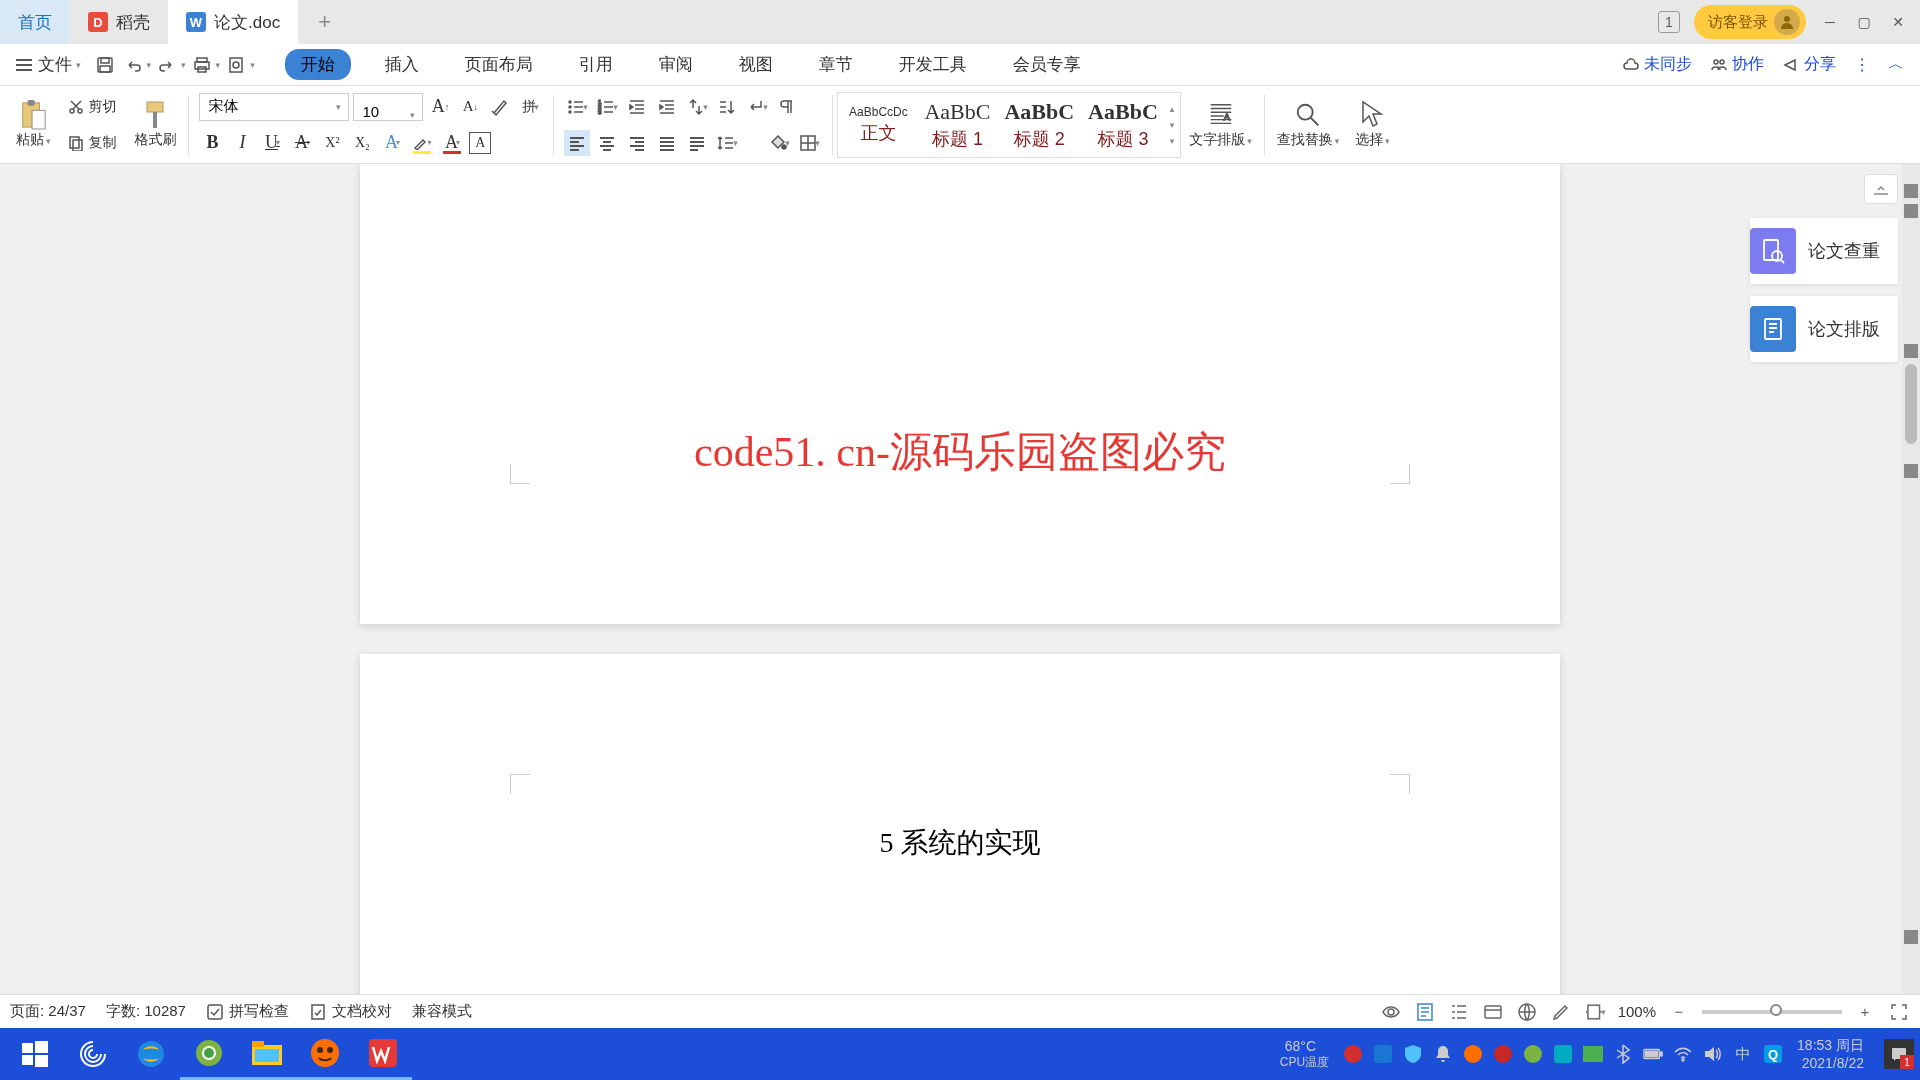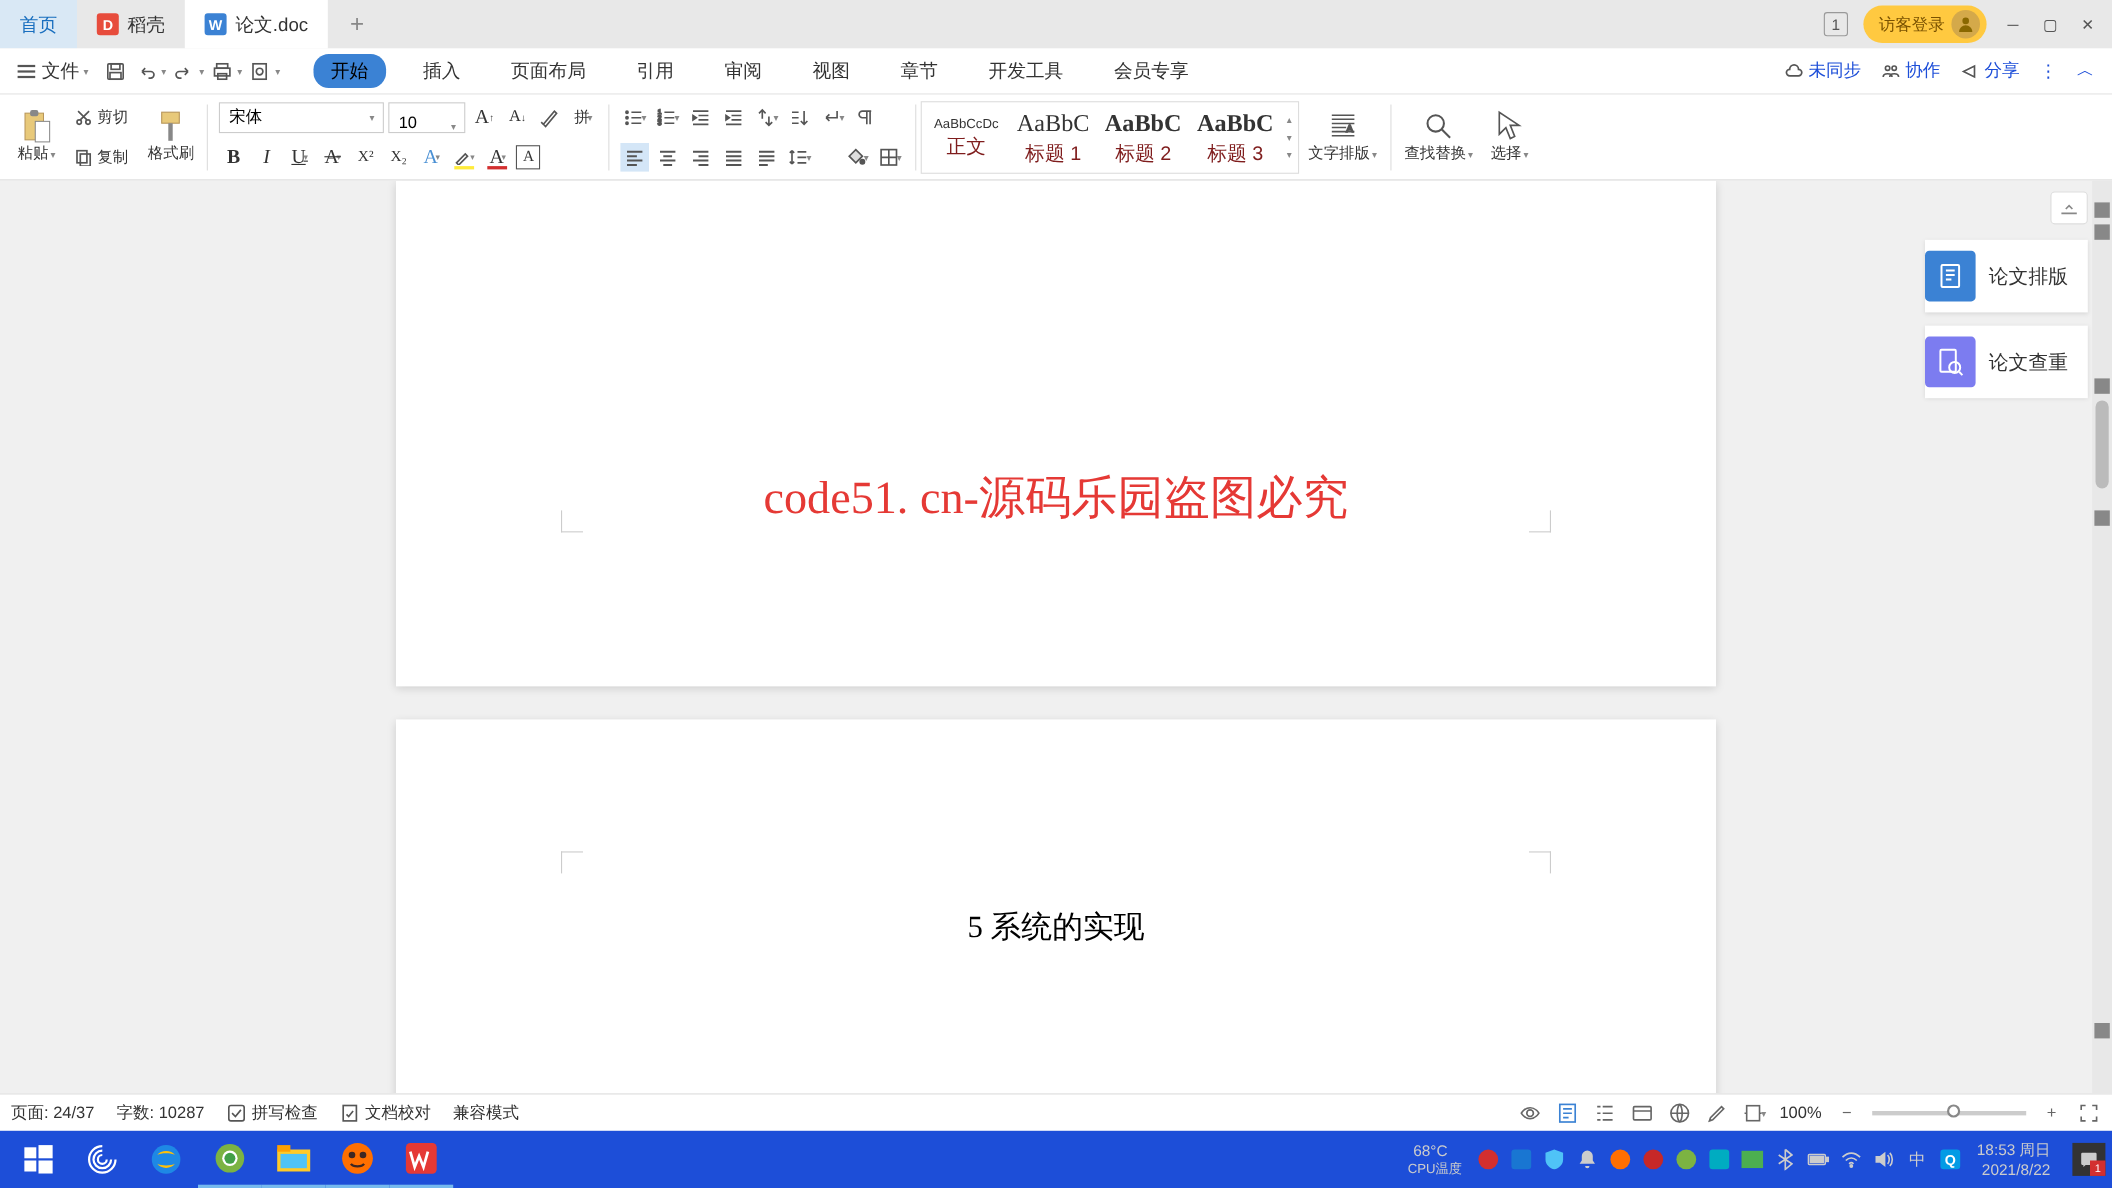--- a/index.html
+++ b/index.html
@@ -547,37 +547,37 @@
     <div class="page-heading">5  系统的实现</div>
   </div>
 
   <div class="side-panel">
     <div class="side-toggle">
         <svg width="18" height="14" viewBox="0 0 18 14" fill="none" stroke="#888" stroke-width="1.5">
           <path d="M2 12h14M6 8l3-3 3 3"></path>
         </svg>
       </div>
     <div class="side-item">
-      <div class="side-item-icon blue">
-          <svg width="26" height="26" viewBox="0 0 26 26" fill="none" stroke="#fff" stroke-width="1.8">
-            <rect x="5" y="3" width="16" height="20" rx="1"></rect>
-            <path d="M9 8h8M9 12h8M9 16h5"></path>
-          </svg>
-        </div>
-      <div class="side-item-label">论文排版</div>
-    </div>
-    <div class="side-item">
       <div class="side-item-icon purple">
           <svg width="26" height="26" viewBox="0 0 26 26" fill="none" stroke="#fff" stroke-width="1.8">
             <rect x="4" y="2" width="14" height="20" rx="1"></rect>
             <circle cx="17" cy="18" r="5"></circle>
             <path d="M21 22l3 3"></path>
           </svg>
         </div>
       <div class="side-item-label">论文查重</div>
+    </div>
+    <div class="side-item">
+      <div class="side-item-icon blue">
+          <svg width="26" height="26" viewBox="0 0 26 26" fill="none" stroke="#fff" stroke-width="1.8">
+            <rect x="5" y="3" width="16" height="20" rx="1"></rect>
+            <path d="M9 8h8M9 12h8M9 16h5"></path>
+          </svg>
+        </div>
+      <div class="side-item-label">论文排版</div>
     </div>
   </div>
 
   <div class="scrollbar">
     <div class="scrollbar-mark" style="top:20px"></div>
     <div class="scrollbar-mark" style="top:40px"></div>
     <div class="scrollbar-mark" style="top:180px"></div>
     <div class="scrollbar-mark" style="top:300px"></div>
     <div class="scrollbar-thumb"></div>
     <div class="scrollbar-mark" style="bottom:50px"></div>

